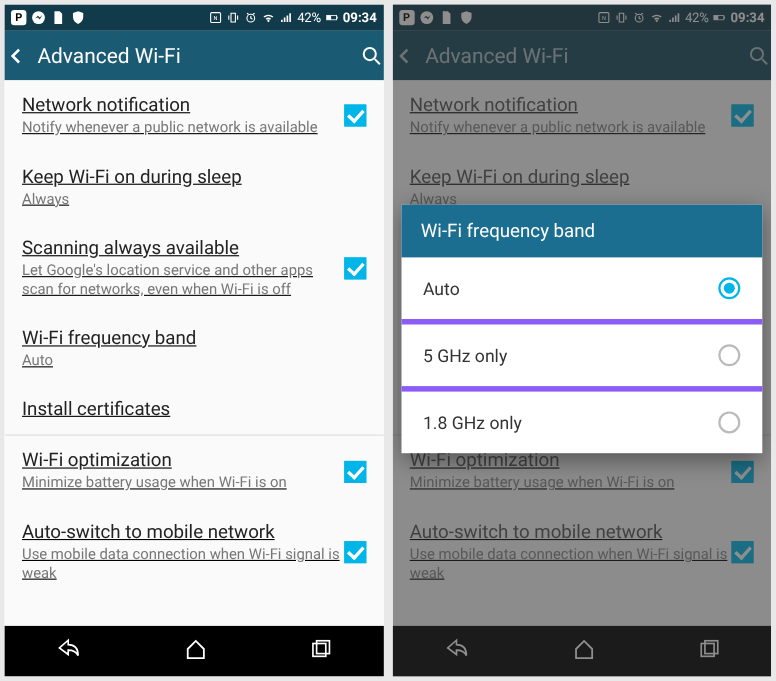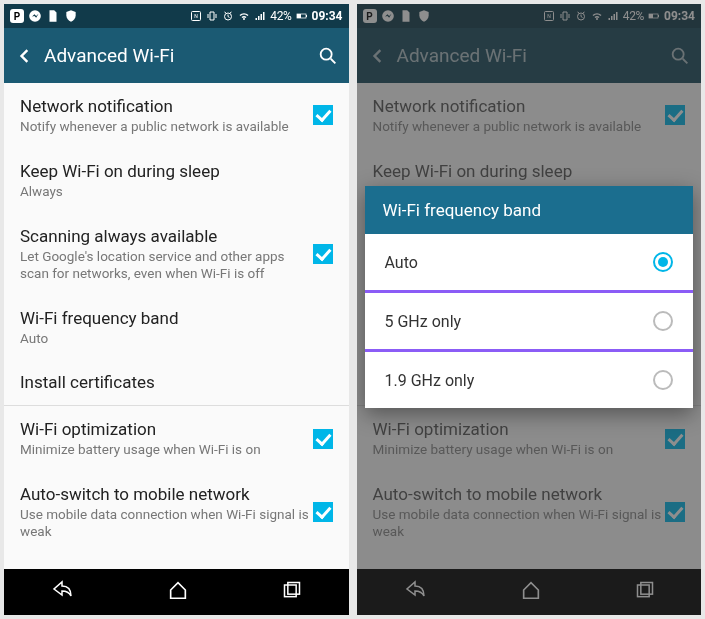--- a/index.html
+++ b/index.html
@@ -31,42 +31,42 @@
   }
   .sb-left { display: flex; gap: 4px; align-items: center; }
   .sb-right { display: flex; gap: 4px; align-items: center; }
   .sb-ico { width: 14px; height: 14px; fill: #fff; }
   .sb-ico-sm { width: 12px; height: 12px; fill: #fff; }
   .p-badge {
     width: 14px; height: 14px; background:#fff; color:#000; border-radius:3px;
     display:flex; align-items:center; justify-content:center; font-size:10px; font-weight:bold;
   }
   .appbar {
-    height: 55px;
+    height: 45px;
     background: #1b5a73;
     color: #fff;
     display: flex;
     align-items: center;
-    padding: 0 10px;
+    padding: 0 0;
   }
   .appbar .back { width: 30px; display:flex; align-items:center; }
   .appbar .title { flex: 1; font-size: 19px; font-weight: 400; }
   .appbar .search { width: 30px; display:flex; justify-content:flex-end; }
   .appbar svg { fill:#fff; }
   .content {
     flex: 1;
     overflow: hidden;
     background: #fafafa;
   }
   .item {
     padding: 13px 16px;
     display: flex;
     align-items: center;
   }
-  .item .txt { flex:1; padding-right: 0; }
+  .item .txt { flex:1; padding-right: 0; text-decoration: underline; }
   .item .title-t { font-size: 17px; color: #222; }
   .item .sub { font-size: 13.5px; color: #777; margin-top: 2px; line-height: 1.25; }
   .checkbox {
     width: 20px; height: 20px; border: 2px solid #00b6e8;
     background: #00b6e8; position: relative; flex-shrink:0;
   }
   .checkbox::after {
     content:""; position:absolute; left:4px; top:0px;
     width:6px; height:11px; border:solid #fff; border-width:0 3px 3px 0;
     transform: rotate(42deg);
@@ -98,21 +98,21 @@
     background:#1b6e8f;
     color:#fff;
     font-size:17px;
     padding: 14px 18px;
   }
   .dialog-item {
     display:flex; align-items:center;
     padding: 18px 20px;
     font-size:16px; color:#333;
   }
-  .dialog-item + .dialog-item { border-top:3px solid #8b5cf6; }
+  .dialog-item + .dialog-item { border-top:5px solid #8b5cf6; }
   .radio {
     width:20px; height:20px; border-radius:50%;
     border:2px solid #bbb; margin-left:auto; position:relative;
     background:#fff;
   }
   .radio.selected { border-color:#00b6e8; }
   .radio.selected::after {
     content:""; position:absolute; inset:3px;
     background:#00b6e8; border-radius:50%;
   }
@@ -384,17 +384,17 @@
     <div class="dialog-header">Wi-Fi frequency band</div>
     <div class="dialog-item">
       <span>Auto</span>
       <span class="radio selected"></span>
     </div>
     <div class="dialog-item">
       <span>5 GHz only</span>
       <span class="radio"></span>
     </div>
     <div class="dialog-item">
-      <span>1.9 GHz only</span>
+      <span>1.8 GHz only</span>
       <span class="radio"></span>
     </div>
   </div>
 </div>
 
 </body></html>

